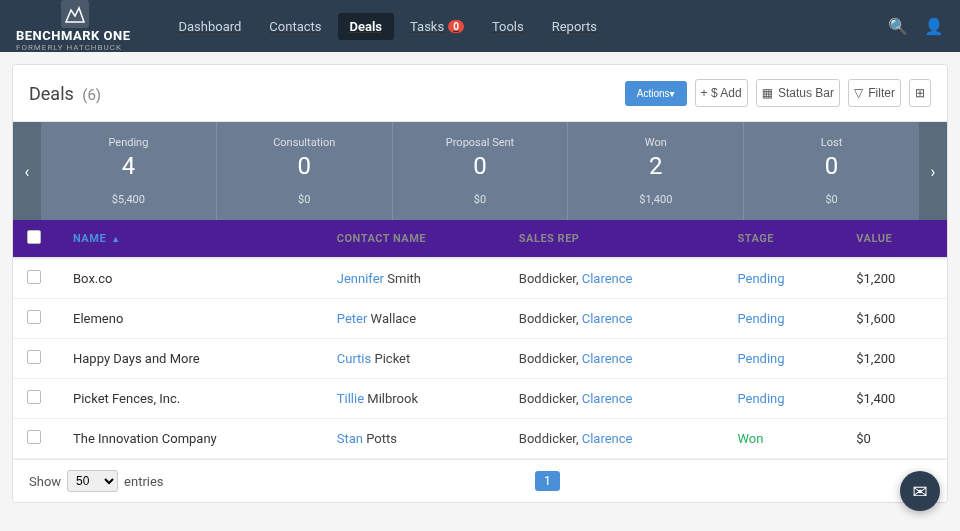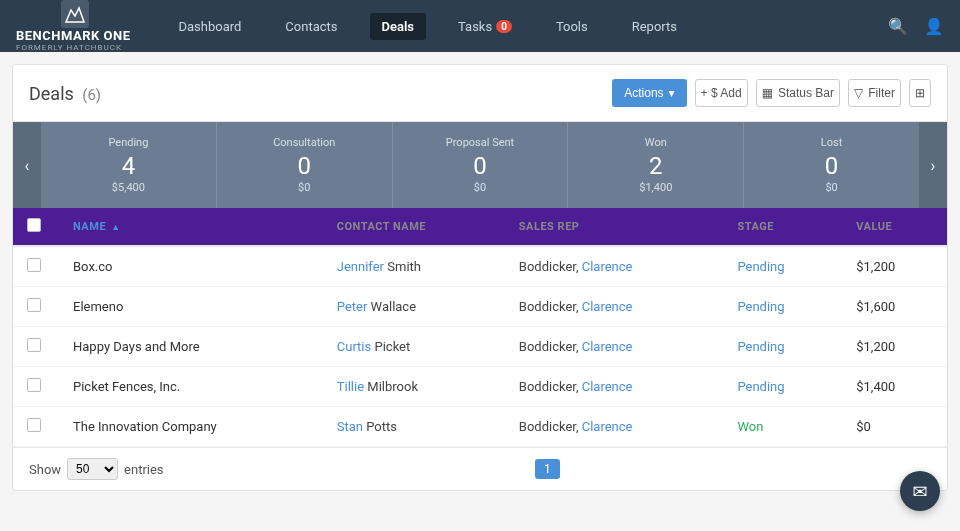--- a/index.html
+++ b/index.html
@@ -36,22 +36,23 @@
       height: 28px;
       margin-right: 8px;
     }
     .logo-wrap {
       display: flex;
       align-items: center;
       flex-direction: column;
     }
     .nav-links {
       display: flex;
-      gap: 20px;
+      gap: 4px;
       flex: 1;
+      text-decoration: underline;
     }
     .nav-link {
       color: #ccd4dc;
       font-size: 13px;
       padding: 6px 12px;
       border-radius: 3px;
       cursor: pointer;
       text-decoration: none;
       display: flex;
       align-items: center;
@@ -114,24 +115,23 @@
       gap: 8px;
       align-items: center;
     }
     .btn-actions {
       background: #4a90d9;
       color: #fff;
       border: none;
       border-radius: 3px;
       padding: 7px 12px;
       cursor: pointer;
-      font-size: 12px;
-      display: flex;
-      align-items: center;
-      gap: 5px;
+      font-size: 10px;
+      display: flex;
+      align-items: center;
     }
     .btn-outline {
       background: #fff;
       color: #555;
       border: 1px solid #ccc;
       border-radius: 3px;
       padding: 6px 5px;
       cursor: pointer;
       font-size: 12px;
       display: flex;
@@ -174,21 +174,21 @@
       margin-bottom: 4px;
     }
     .stage-count {
       font-size: 24px;
       font-weight: 400;
       line-height: 1.1;
     }
     .stage-value {
       font-size: 11px;
       color: rgba(255,255,255,0.75);
-      margin-top: 2px;
+      margin-top: 14px;
     }
 
     
     .table-area {
       padding: 0;
     }
     table {
       width: 100%;
       border-collapse: collapse;
     }

